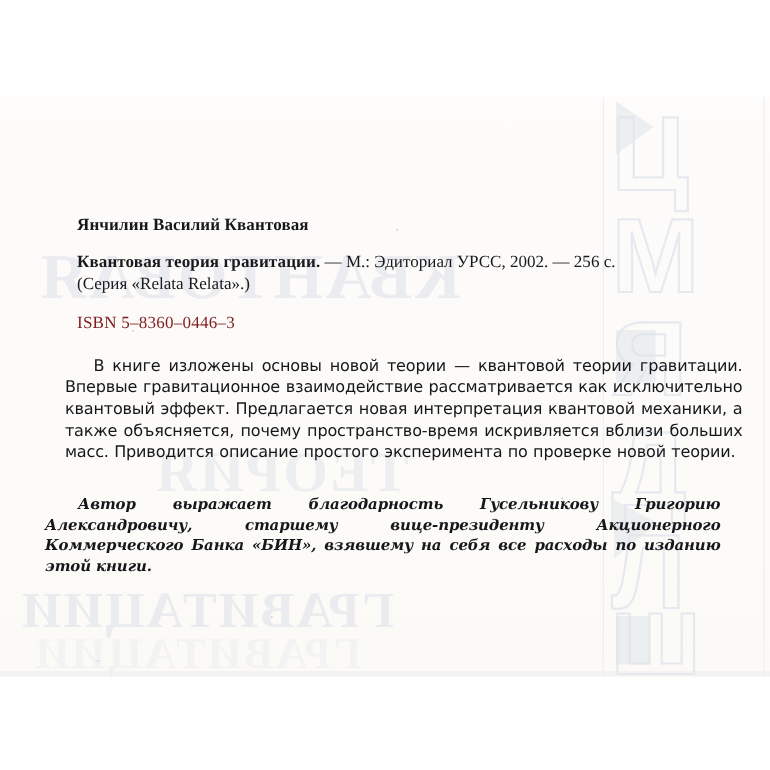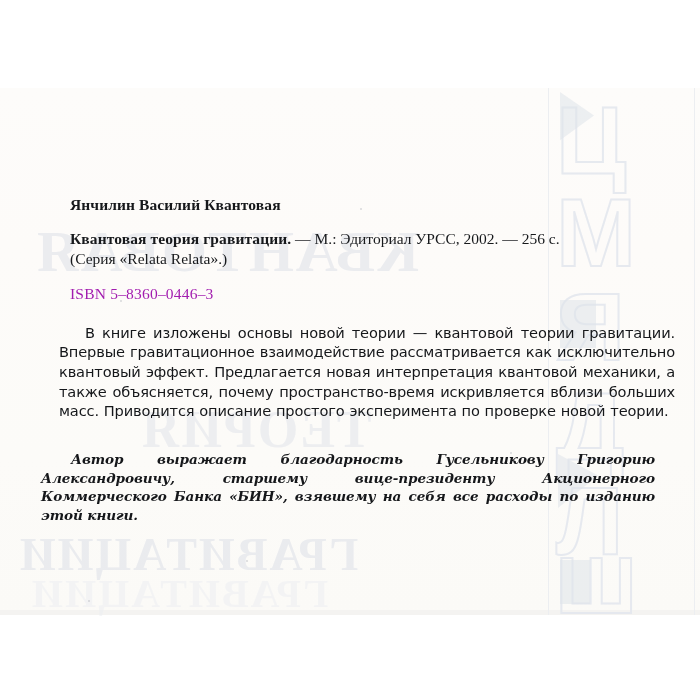--- a/index.html
+++ b/index.html
@@ -161,21 +161,21 @@
   }
   .series-line {
     font-size: 15.5px;
     color: #17191c;
   }
 
   .isbn-line {
     margin-top: 15px;
     margin-left: 29px;
     font-size: 15.5px;
-    color: #a21caf;
+    color: #7f1d1d;
     letter-spacing: .2px;
   }
 
   .annotation {
     margin-top: 20px;
     font-family: "DejaVu Sans", "Liberation Sans", sans-serif;
     font-size: 14.6px;
     color: #15171a;
     text-align: justify;
     line-height: 1.345;

